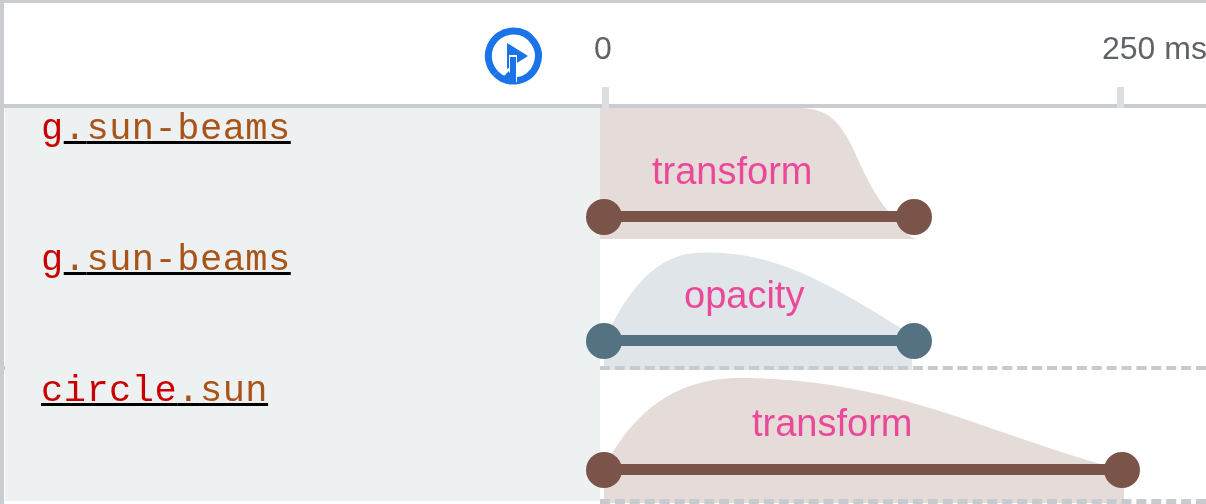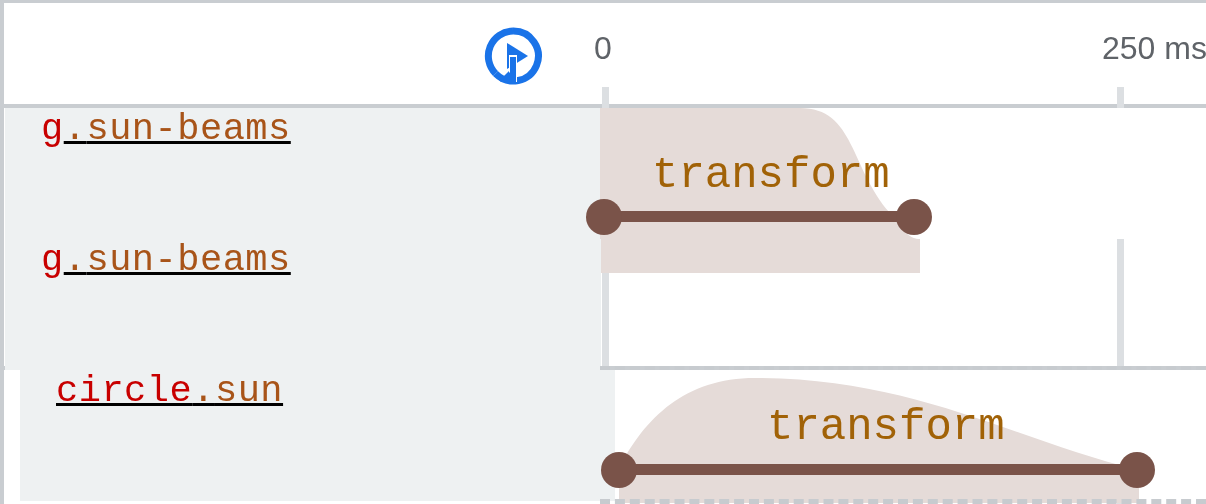--- a/index.html
+++ b/index.html
@@ -79,21 +79,21 @@
     top: 105px;
     right: 0;
     bottom: 0;
   }
 
   .anim-group {
     position: relative;
     box-sizing: border-box;
   }
   .anim-group.group-1 { height: 262px; border-bottom: 4px solid #c9cdd1; }
-  .anim-group.group-2 { height: 133px; padding-left: 15px; }
+  .anim-group.group-2 { height: 133px; }
 
   .anim-row {
     position: relative;
     height: 131px;
     box-sizing: border-box;
   }
 
   .row-label-cell {
     position: absolute;
     left: 1px;
@@ -152,24 +152,24 @@
     position: absolute;
     left: 596px;
     right: 0;
     height: 0;
     border-top: 5px dashed #c7cbcf;
   }
 
   
   .row-caption {
     position: absolute;
-    font-size: 44px;
-    color: #a16207;
+    font-size: 38px;
+    color: #ec4899;
     white-space: nowrap;
-    font-family: Liberation Mono, monospace;
+    font-family: Liberation Sans, sans-serif;
   }
 </style>
 </head>
 <body>
 
 <div id="animations-panel">
 
   <div class="timeline-header">
 
     <button class="replay-button" aria-label="replay">
@@ -210,20 +210,29 @@
           <div class="keyframe-node" style="left:-14px; top:91px; background:#7a5349;"></div>
           <div class="keyframe-node" style="left:296px; top:91px; background:#7a5349;"></div>
           <div class="row-caption" style="left:52px; top:42px;">transform</div>
         </div>
       </div>
 
       <div class="anim-row">
         <div class="row-label-cell">
           <div class="row-label"><span class="tok-tag">g</span><span class="tok-dot">.</span><span class="tok-cls">sun-beams</span></div>
         </div>
+        <div class="row-track">
+          <svg class="curve-svg" width="610" height="131" viewBox="0 0 610 131">
+            <path d="M4,101 C20,70 45,18 95,14 C175,8 240,52 312,96 L312,131 L4,131 Z" fill="#dfe5e8"></path>
+          </svg>
+          <div class="keyframe-bar" style="left:4px; top:96px; width:312px; background:#547282;"></div>
+          <div class="keyframe-node" style="left:-14px; top:84px; background:#547282;"></div>
+          <div class="keyframe-node" style="left:296px; top:84px; background:#547282;"></div>
+          <div class="row-caption" style="left:84px; top:35px;">opacity</div>
+        </div>
       </div>
 
       <div class="dashed-divider" style="top:258px;"></div>
     </div>
 
     <div class="anim-group group-2">
 
       <div class="anim-row">
         <div class="row-label-cell">
           <div class="row-label"><span class="tok-tag">circle</span><span class="tok-dot">.</span><span class="tok-cls">sun</span></div>

